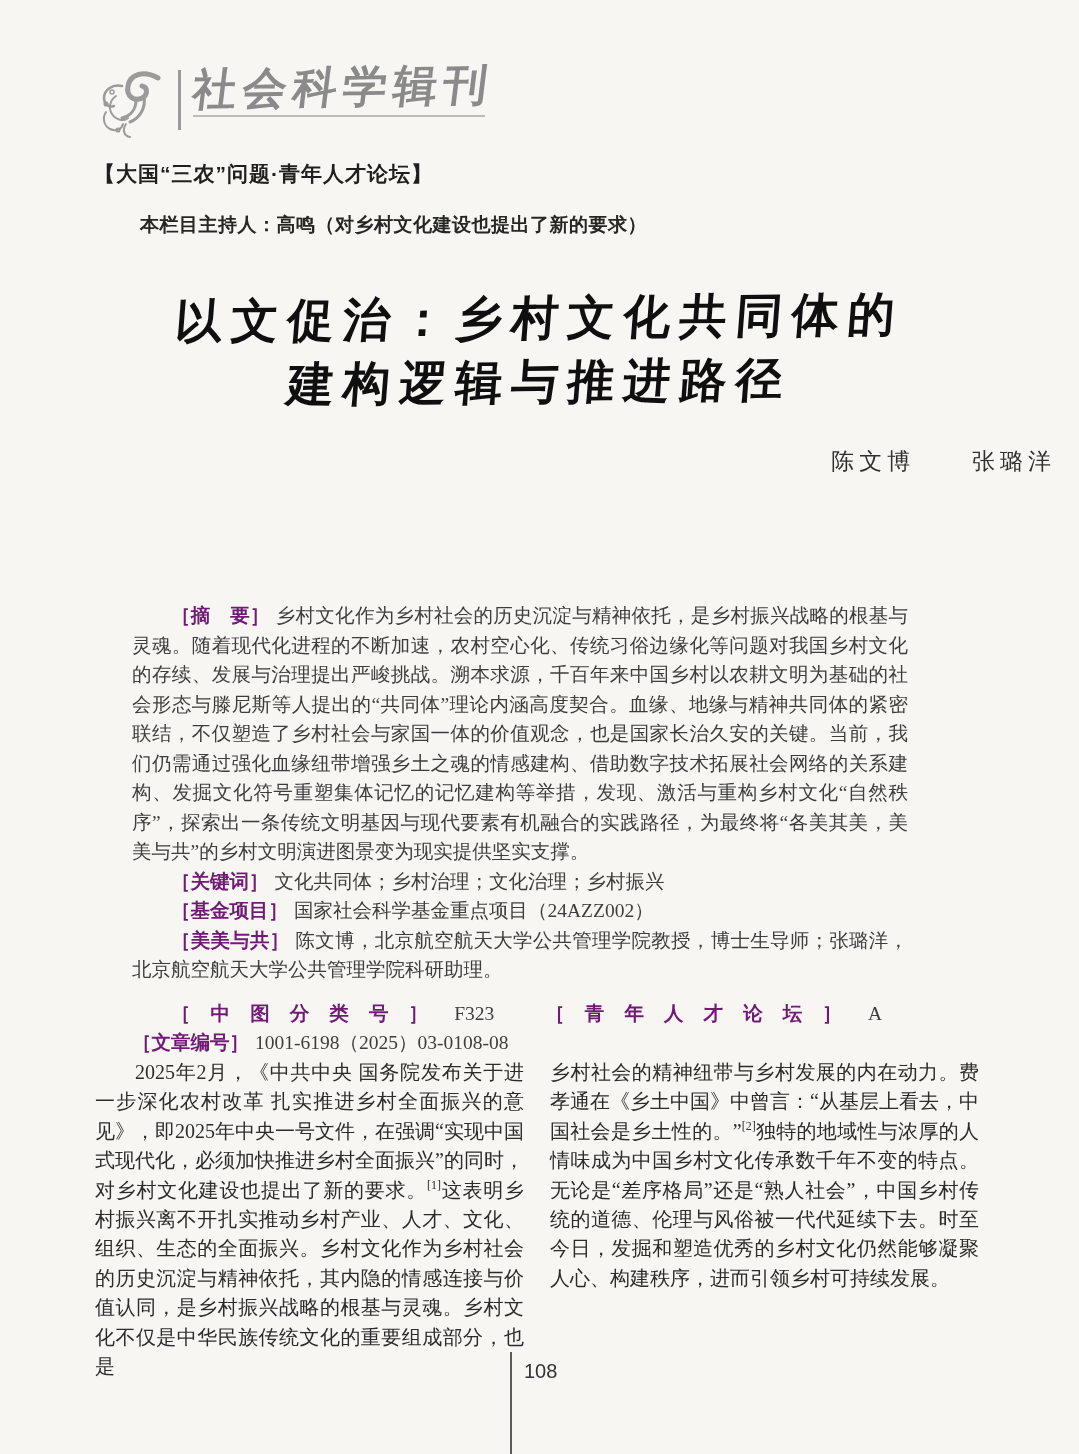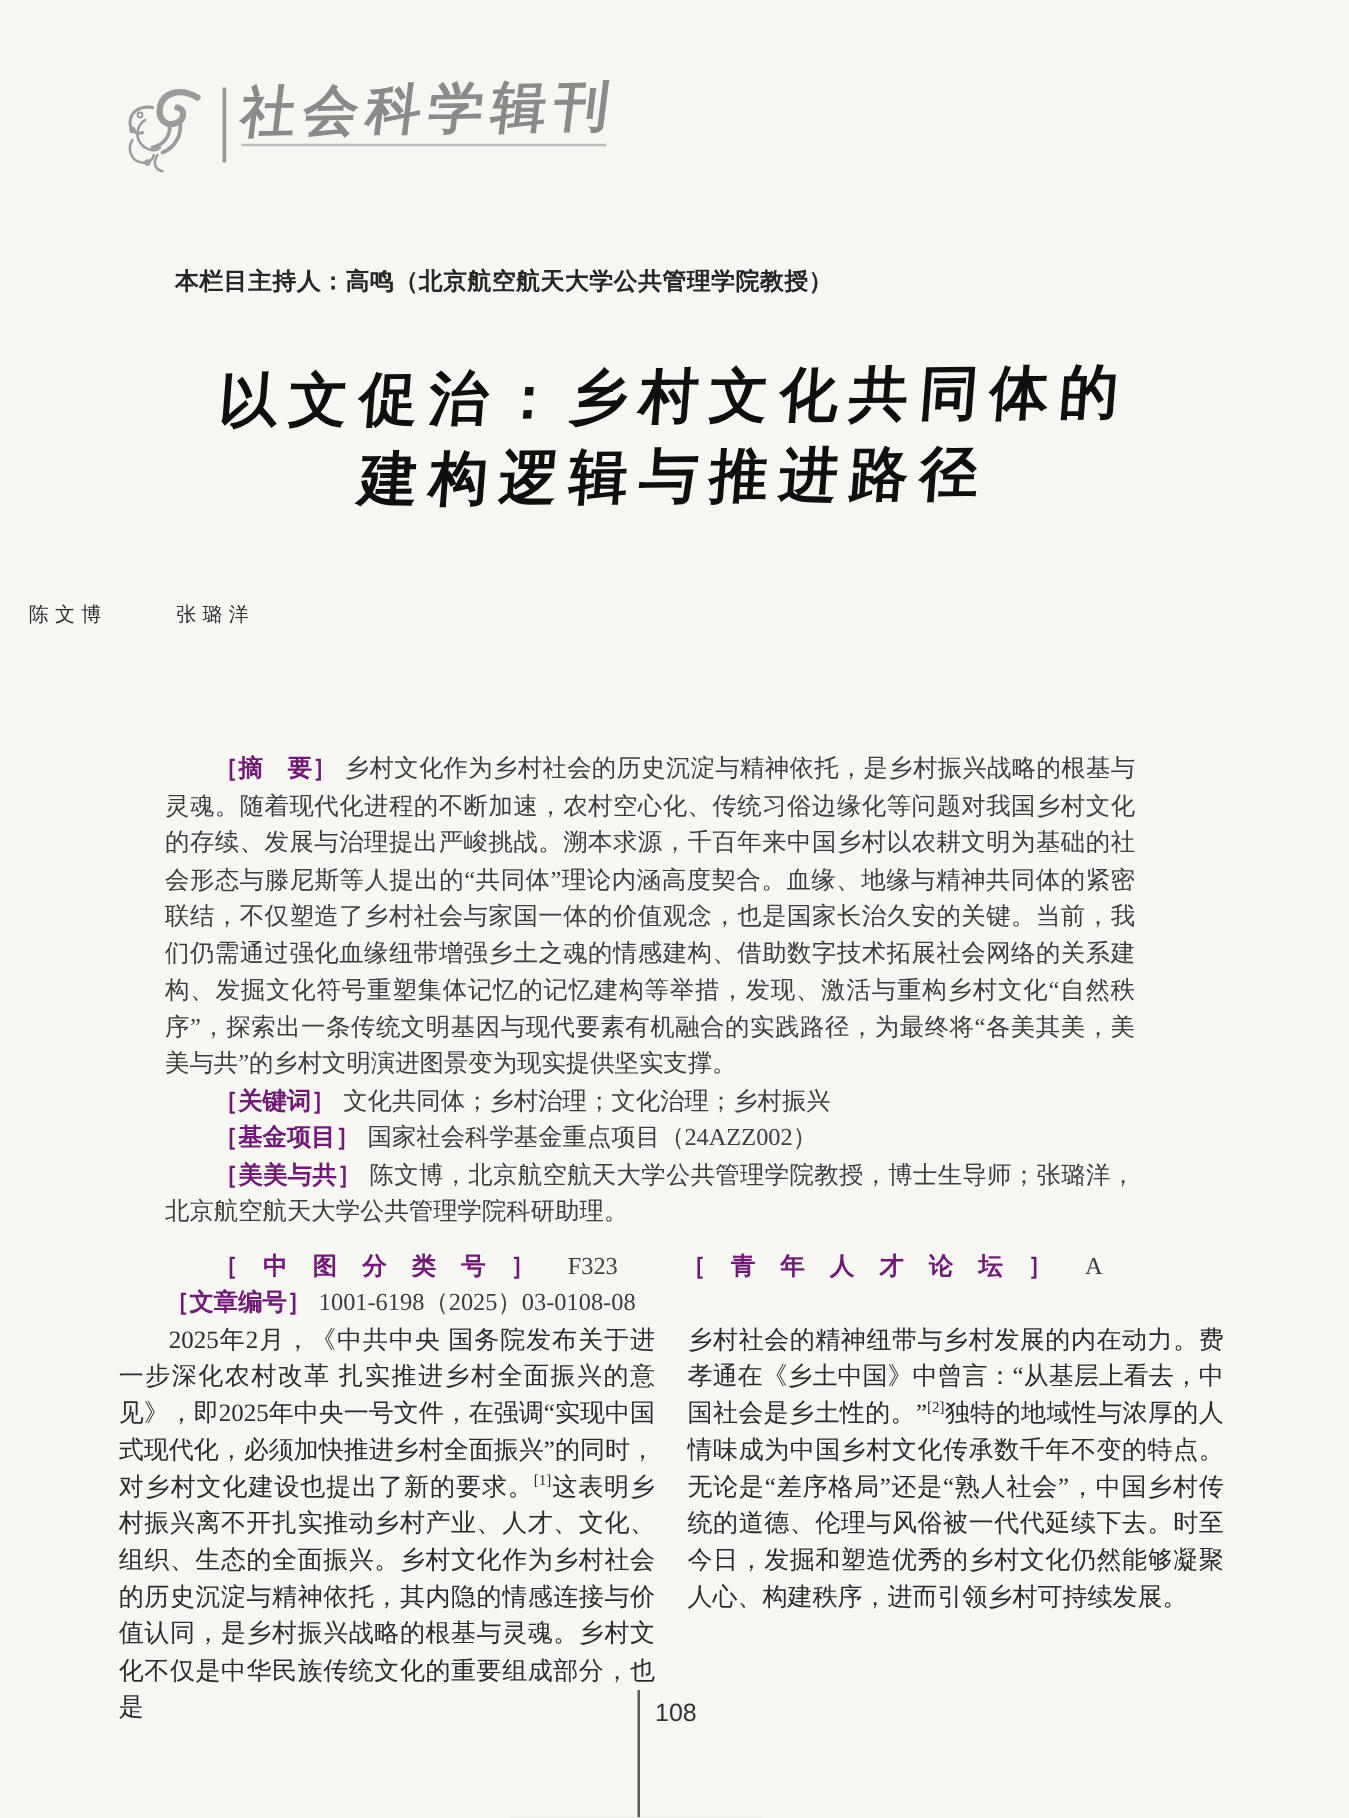--- a/index.html
+++ b/index.html
@@ -47,21 +47,21 @@
   .article-title {
     position:absolute; left:0; top:286px; width:100%;
     text-align:center; color:#0f0f0f;
     font-weight:900; font-size:47px; line-height:64px; letter-spacing:9px;
   }
   .article-title .t-line { display:block; transform:skewX(-5deg) rotate(-0.6deg); }
 
   
   .authors {
     position:absolute; left:0; top:446px; width:100%;
-    text-align:left; font-size:16px; color:#2f2f2f; letter-spacing:5px;margin-top:36px;
+    text-align:right; font-size:23px; color:#2f2f2f; letter-spacing:5px;
   }
   .authors .author { display:inline-block; margin:0 23px; }
 
   
   .front-matter {
     position:absolute; left:132px; top:601px; width:776px;
     font-size:19.5px; line-height:29.5px; text-align:justify; color:#3d3d3d;
   }
   .front-matter p { margin:0; text-indent:2em; }
   .fm-label {
@@ -113,22 +113,23 @@
         <circle cx="26" cy="64" r="1.8" stroke-width="1.5"></circle>
       </svg>
     </div>
     <div class="mast-divider"></div>
     <div class="mast-text">
       <div class="journal-name">社会科学辑刊</div>
       <div class="mast-rule"></div>
     </div>
   </div>
 
+  <div class="section-banner">【大国“三农”问题·青年人才论坛】</div>
 
-  <div class="host-line">本栏目主持人：高鸣（北京航空航天大学公共管理学院教授）</div>
+  <div class="host-line">本栏目主持人：高鸣（对乡村文化建设也提出了新的要求）</div>
 
   <h1 class="article-title">
     <span class="t-line">以文促治：乡村文化共同体的</span>
     <span class="t-line">建构逻辑与推进路径</span>
   </h1>
 
   <div class="authors">
     <span class="author">陈文博</span>
     <span class="author">张璐洋</span>
   </div>

